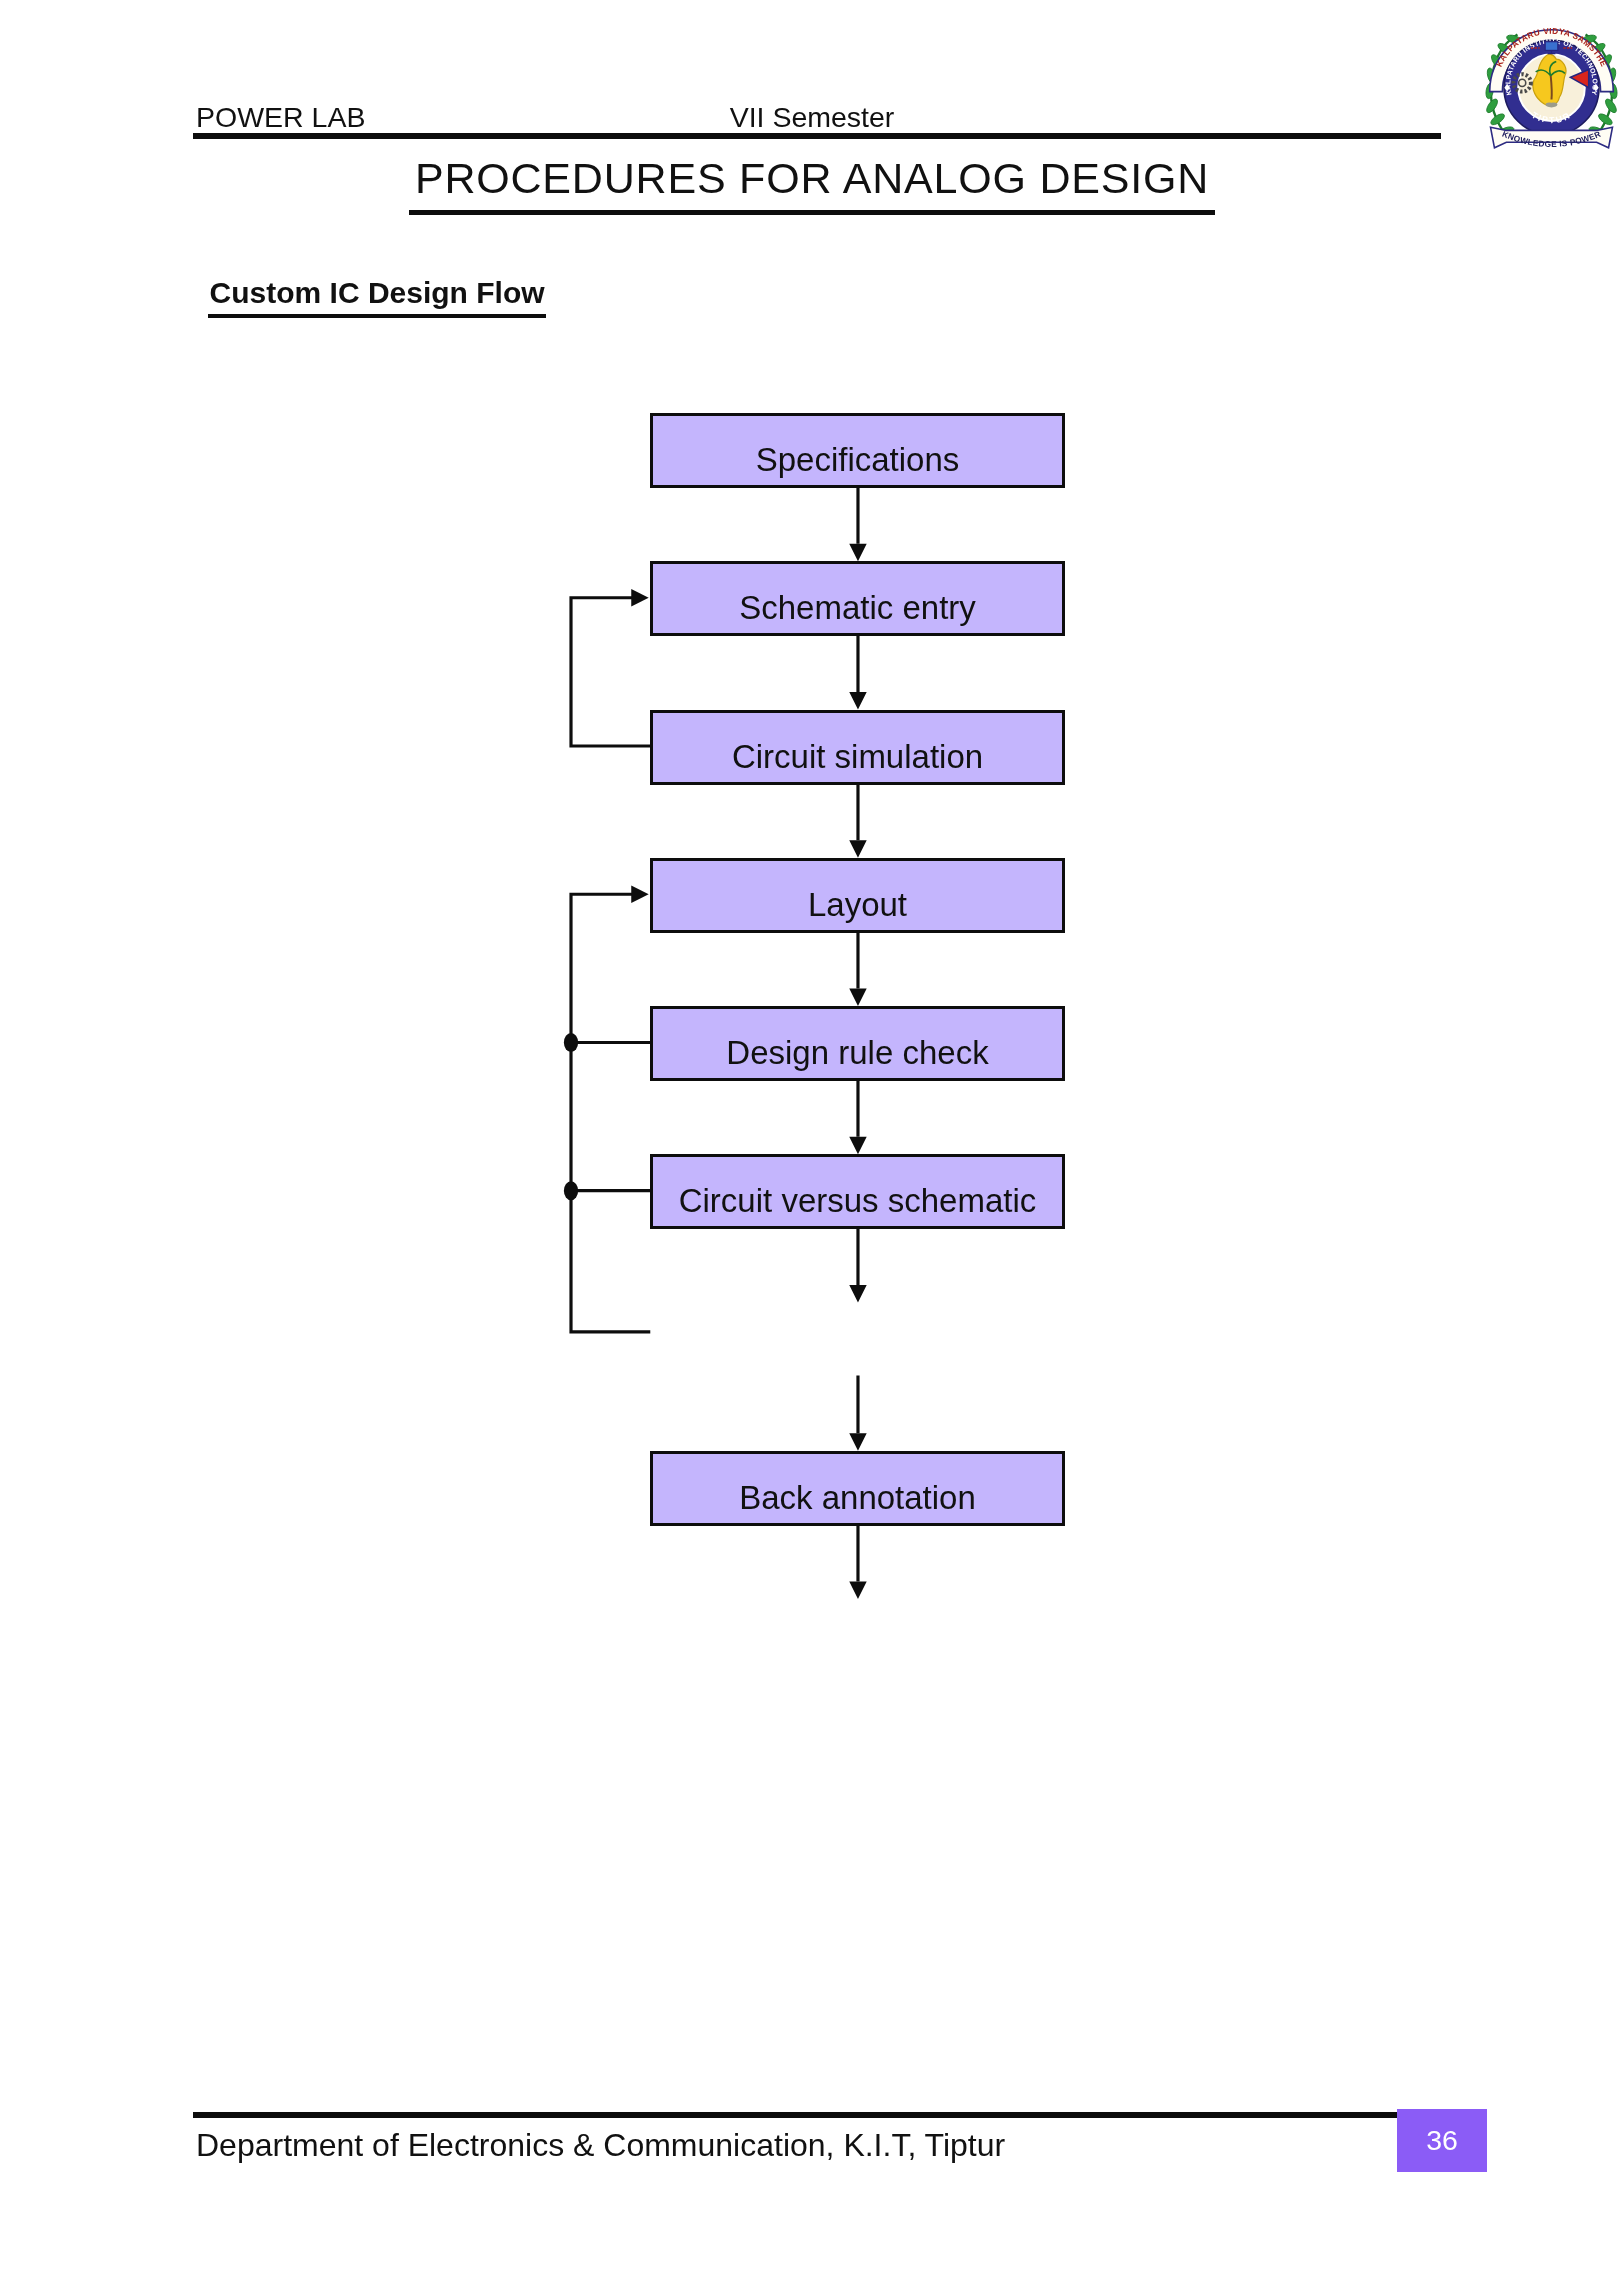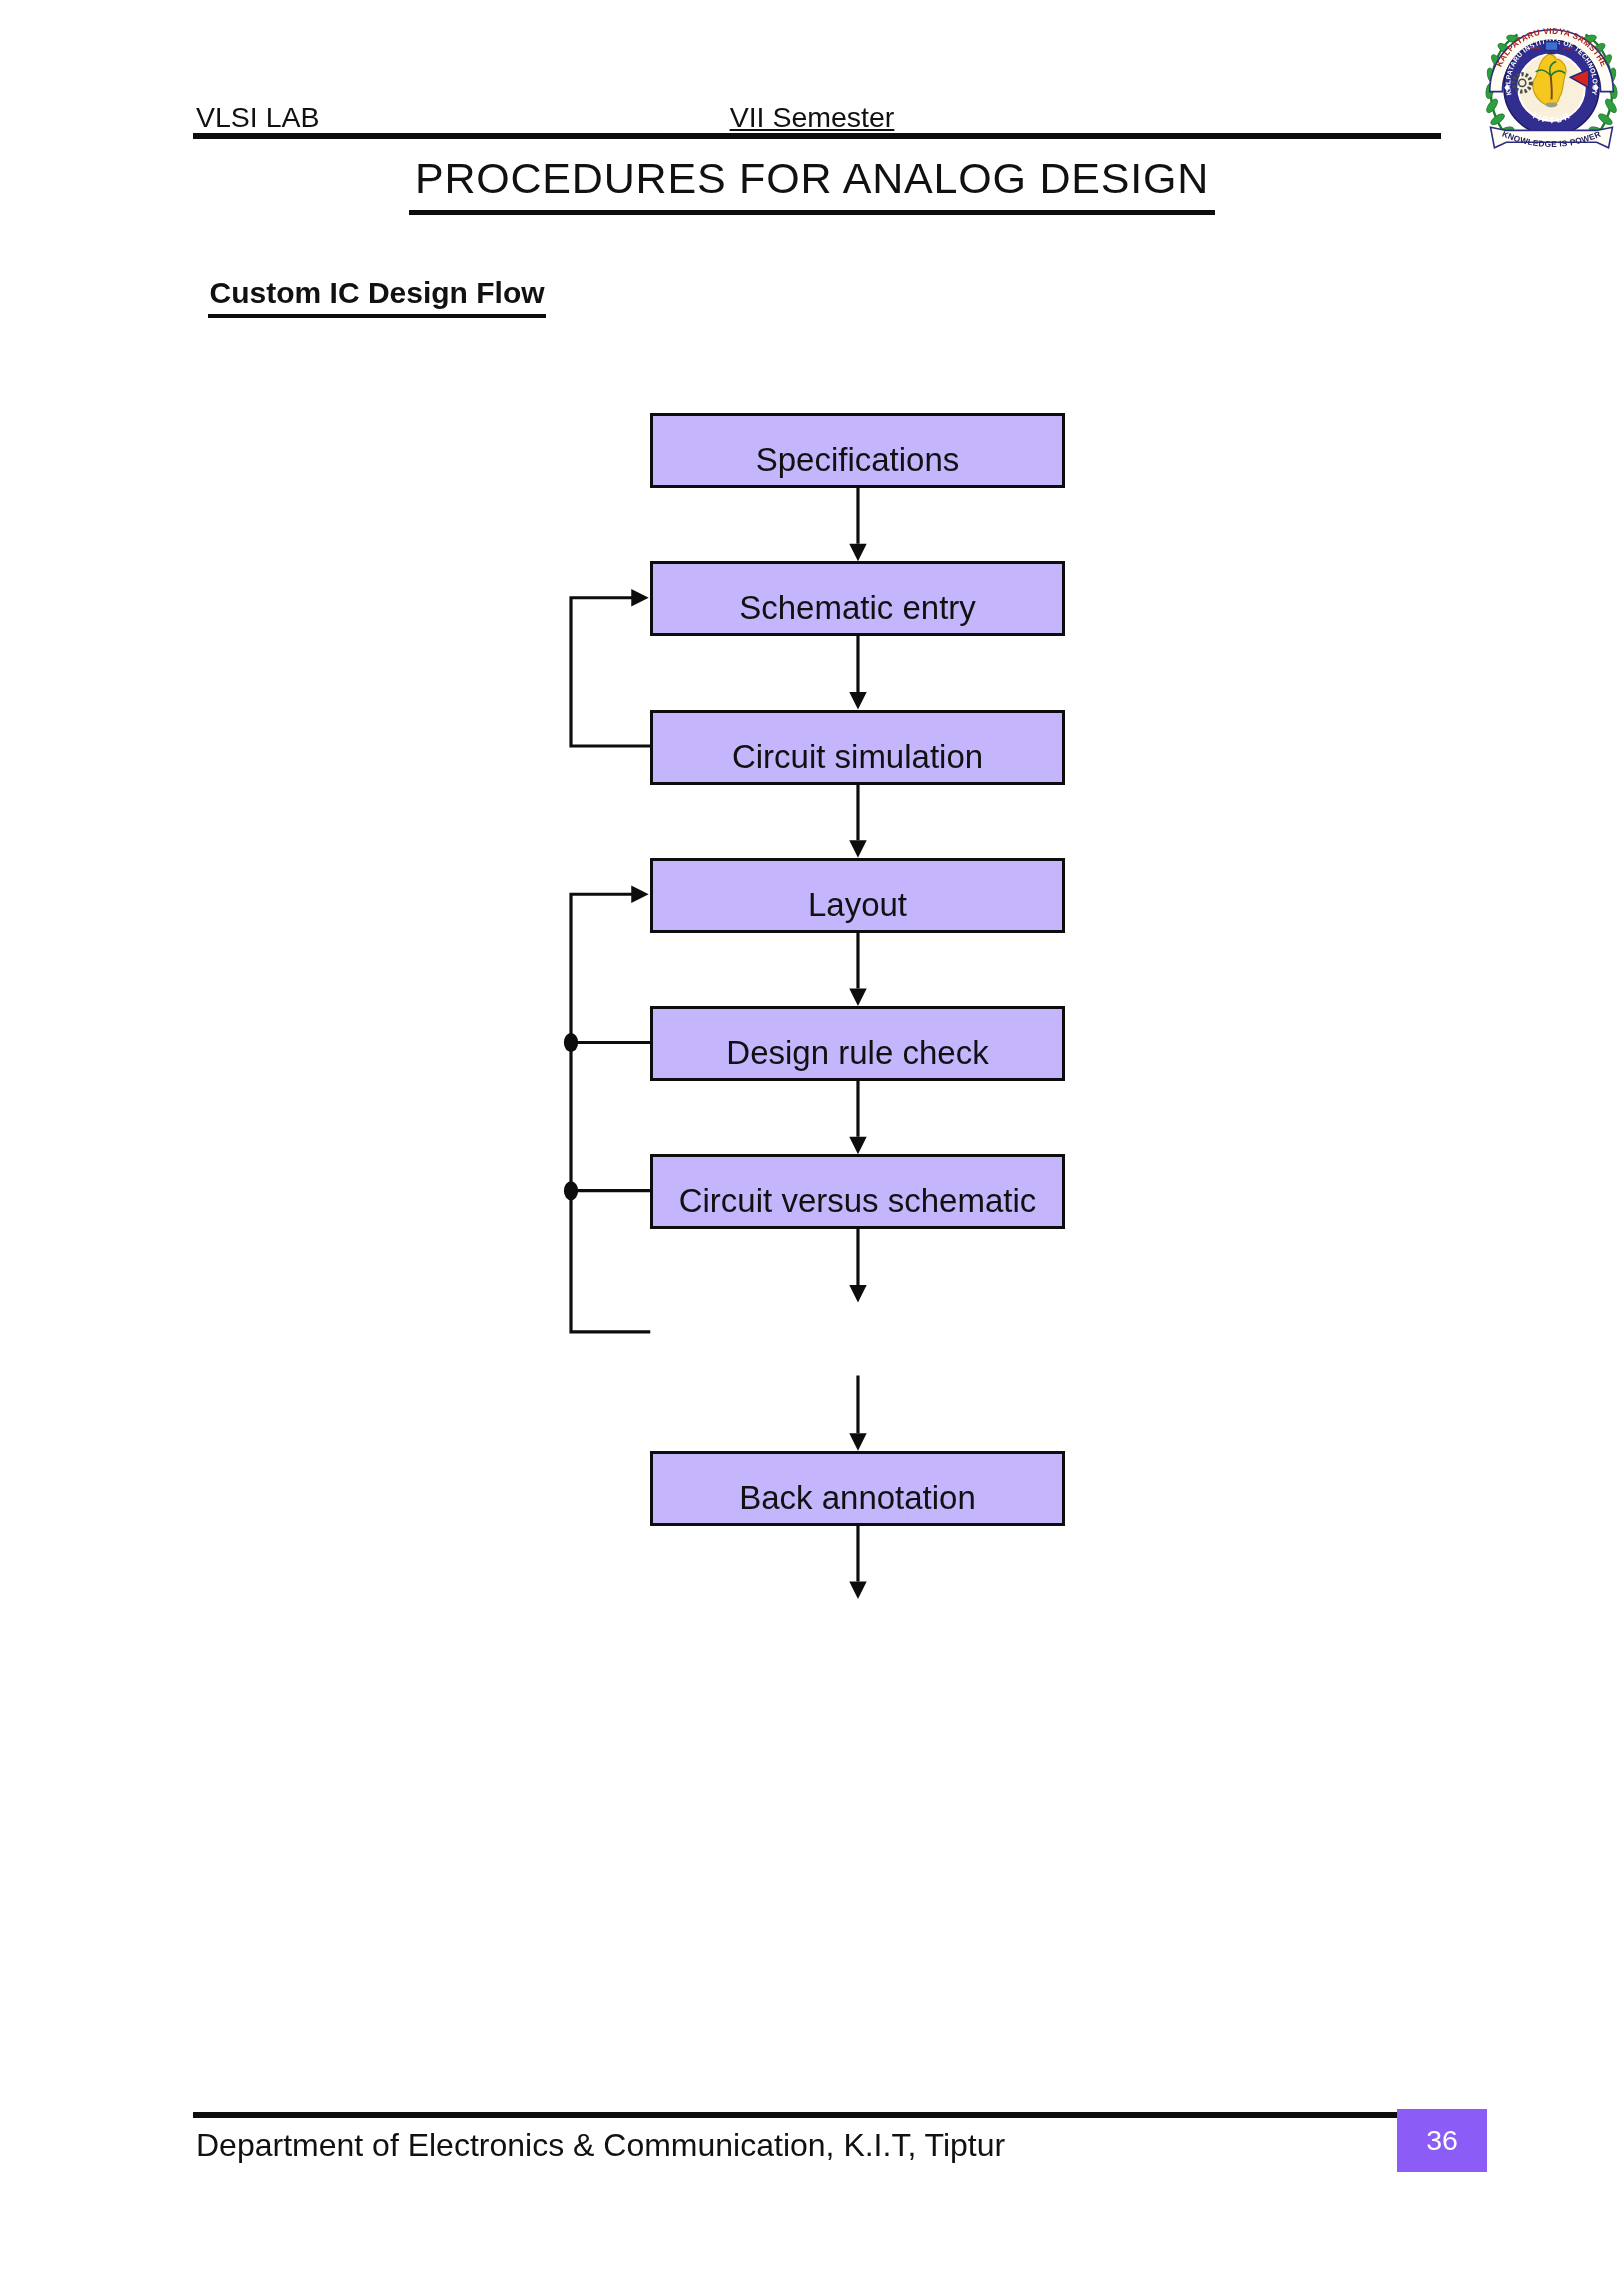--- a/index.html
+++ b/index.html
@@ -6,21 +6,21 @@
   .page{
     position:relative;
     width:1624px;height:2295px;
     background:#ffffff;
     font-family:"Liberation Sans", sans-serif;
     color:#111;
     overflow:hidden;
   }
   
   .hdr-left{position:absolute;left:196px;top:101px;font-size:28.5px;}
-  .hdr-center{position:absolute;left:0;right:0;top:101px;text-align:center;font-size:28.5px;text-decoration:underline;}
+  .hdr-center{position:absolute;left:0;right:0;top:101px;text-align:center;font-size:28.5px;}
   .hdr-rule{position:absolute;left:193px;top:133px;width:1248px;height:5.6px;background:#0d0d0d;}
   
   .title-wrap{position:absolute;left:0;right:0;top:154px;text-align:center;}
   .title{display:inline-block;font-size:43px;letter-spacing:0.8px;
          padding:0 6.3px 7.1px 6.3px;border-bottom:5.6px solid #0d0d0d;}
   
   .heading-wrap{position:absolute;left:196px;top:276px;}
   .heading{display:inline-block;font-size:30px;font-weight:bold;
            padding:0 1.6px 4px 1.6px;border-bottom:4px solid #0d0d0d;margin-left:12px;}
   
@@ -40,21 +40,21 @@
     position:absolute;left:1397px;top:2109px;width:90px;height:63px;
     background:#8b5cf6;color:#fff;display:flex;align-items:center;justify-content:center;
     font-size:28.5px;z-index:2;
   }
 </style>
 </head>
 <body>
 
 <div class="page">
 
-  <div class="hdr-left">VLSI LAB</div>
+  <div class="hdr-left">POWER LAB</div>
   <div class="hdr-center">VII Semester</div>
   <div class="hdr-rule"></div>
 
   <svg class="logo" viewBox="0 0 178 188">
 
     <g>
       <path d="M 36 168 C 10 140 6 100 21 64 C 27 51 36 42 46 36" fill="none" stroke="#1d7a2c" stroke-width="3"></path>
       <g fill="#2f9e3f" stroke="#1d7a2c" stroke-width="1">
         <ellipse cx="32" cy="158" rx="4.5" ry="10" transform="rotate(70 32 158)"></ellipse>
         <ellipse cx="21" cy="143" rx="4.5" ry="10" transform="rotate(55 21 143)"></ellipse>

